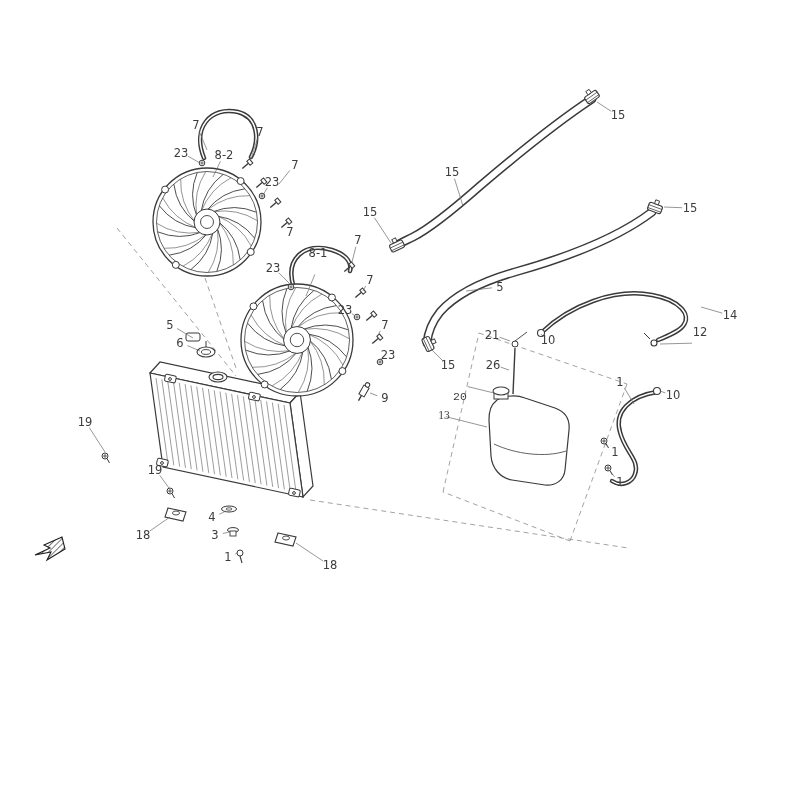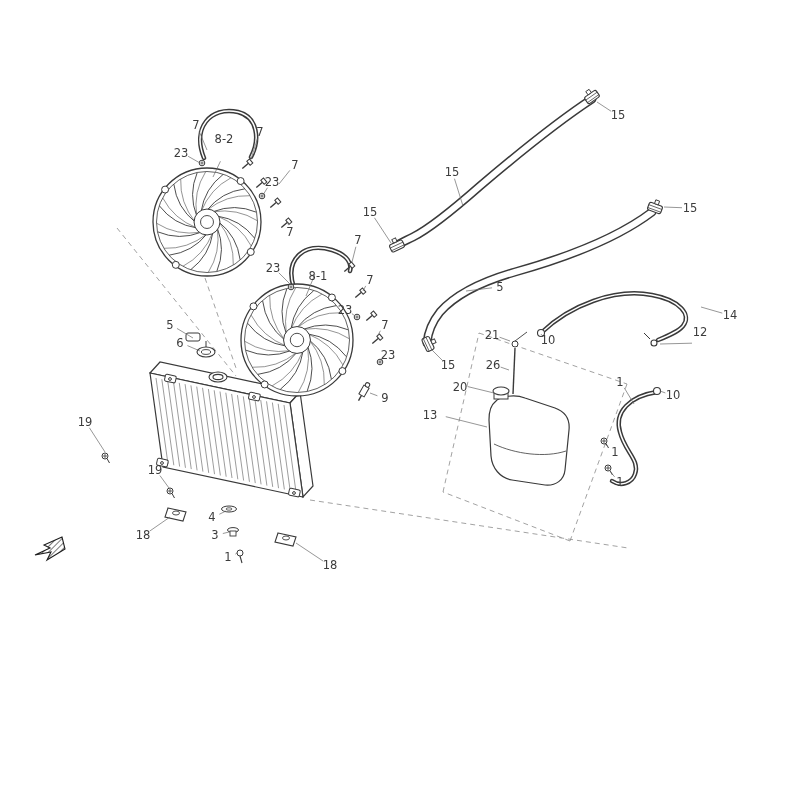--- a/index.html
+++ b/index.html
@@ -362,47 +362,47 @@
         <line x1="222.82241931261927" y1="533.5332963788838" x2="229" y2="532" stroke="#6a6a6a" stroke-width="0.7"></line>
         <line x1="235.31049238896205" y1="554.1570307376259" x2="237" y2="553" stroke="#6a6a6a" stroke-width="0.7"></line>
         <line x1="608.7530495244557" y1="447.62713466711904" x2="605" y2="444" stroke="#6a6a6a" stroke-width="0.7"></line>
         <line x1="614.5942029718613" y1="476.8399210185948" x2="609" y2="470" stroke="#6a6a6a" stroke-width="0.7"></line>
       </g>
   </svg>
 
   <div id="labels">
       <div class="callout" style="left: 196px; top: 125px; color: rgb(60, 60, 60);">7</div>
       <div class="callout" style="left: 181px; top: 153px; color: rgb(60, 60, 60);">23</div>
-      <div class="callout" style="left: 224px; top: 139px; color: rgb(60, 60, 60);">8-2</div>
+      <div class="callout" style="left: 224px; top: 155px; color: rgb(60, 60, 60);">8-2</div>
       <div class="callout" style="left: 260px; top: 132px; color: rgb(60, 60, 60);">7</div>
       <div class="callout" style="left: 295px; top: 165px; color: rgb(60, 60, 60);">7</div>
       <div class="callout" style="left: 272px; top: 182px; color: rgb(60, 60, 60);">23</div>
       <div class="callout" style="left: 290px; top: 232px; color: rgb(60, 60, 60);">7</div>
       <div class="callout" style="left: 273px; top: 268px; color: rgb(60, 60, 60);">23</div>
-      <div class="callout" style="left: 318px; top: 276px; color: rgb(60, 60, 60); text-align: right;">8-1</div>
+      <div class="callout" style="left: 318px; top: 253px; color: rgb(60, 60, 60); text-align: right;">8-1</div>
       <div class="callout" style="left: 358px; top: 240px; color: rgb(60, 60, 60);">7</div>
       <div class="callout" style="left: 370px; top: 280px; color: rgb(60, 60, 60);">7</div>
       <div class="callout" style="left: 345px; top: 310px; color: rgb(60, 60, 60);">23</div>
       <div class="callout" style="left: 385px; top: 325px; color: rgb(60, 60, 60);">7</div>
       <div class="callout" style="left: 388px; top: 355px; color: rgb(60, 60, 60);">23</div>
       <div class="callout" style="left: 370px; top: 212px; color: rgb(60, 60, 60);">15</div>
       <div class="callout" style="left: 618px; top: 115px; color: rgb(60, 60, 60);">15</div>
       <div class="callout" style="left: 452px; top: 172px; color: rgb(60, 60, 60);">15</div>
       <div class="callout" style="left: 690px; top: 208px; color: rgb(60, 60, 60);">15</div>
       <div class="callout" style="left: 500px; top: 287px; color: rgb(60, 60, 60);">5</div>
       <div class="callout" style="left: 448px; top: 365px; color: rgb(60, 60, 60);">15</div>
       <div class="callout" style="left: 730px; top: 315px; color: rgb(60, 60, 60); text-align: center;">14</div>
       <div class="callout" style="left: 700px; top: 332px; color: rgb(60, 60, 60);">12</div>
       <div class="callout" style="left: 548px; top: 340px; color: rgb(60, 60, 60);">10</div>
       <div class="callout" style="left: 673px; top: 395px; color: rgb(60, 60, 60);">10</div>
       <div class="callout" style="left: 620px; top: 382px; color: rgb(60, 60, 60);">1</div>
       <div class="callout" style="left: 492px; top: 335px; color: rgb(60, 60, 60);">21</div>
       <div class="callout" style="left: 493px; top: 365px; color: rgb(60, 60, 60);">26</div>
-      <div class="callout" style="left: 460px; top: 387px; color: rgb(60, 60, 60);">20</div>
-      <div class="callout" style="left: 430px; top: 415px; color: rgb(60, 60, 60);">13</div>
+      <div class="callout" style="left: 460px; top: 396px; color: rgb(60, 60, 60); font-family: Liberation Mono, monospace;">20</div>
+      <div class="callout" style="left: 444px; top: 415px; color: rgb(60, 60, 60); font-family: Liberation Serif, serif;">13</div>
       <div class="callout" style="left: 385px; top: 398px; color: rgb(60, 60, 60);">9</div>
       <div class="callout" style="left: 170px; top: 325px; color: rgb(60, 60, 60);">5</div>
       <div class="callout" style="left: 180px; top: 343px; color: rgb(60, 60, 60);">6</div>
       <div class="callout" style="left: 85px; top: 422px; color: rgb(60, 60, 60);">19</div>
       <div class="callout" style="left: 155px; top: 470px; color: rgb(60, 60, 60);">19</div>
       <div class="callout" style="left: 143px; top: 535px; color: rgb(60, 60, 60);">18</div>
       <div class="callout" style="left: 330px; top: 565px; color: rgb(60, 60, 60);">18</div>
       <div class="callout" style="left: 212px; top: 517px; color: rgb(60, 60, 60);">4</div>
       <div class="callout" style="left: 215px; top: 535px; color: rgb(60, 60, 60);">3</div>
       <div class="callout" style="left: 228px; top: 557px; color: rgb(60, 60, 60);">1</div>

